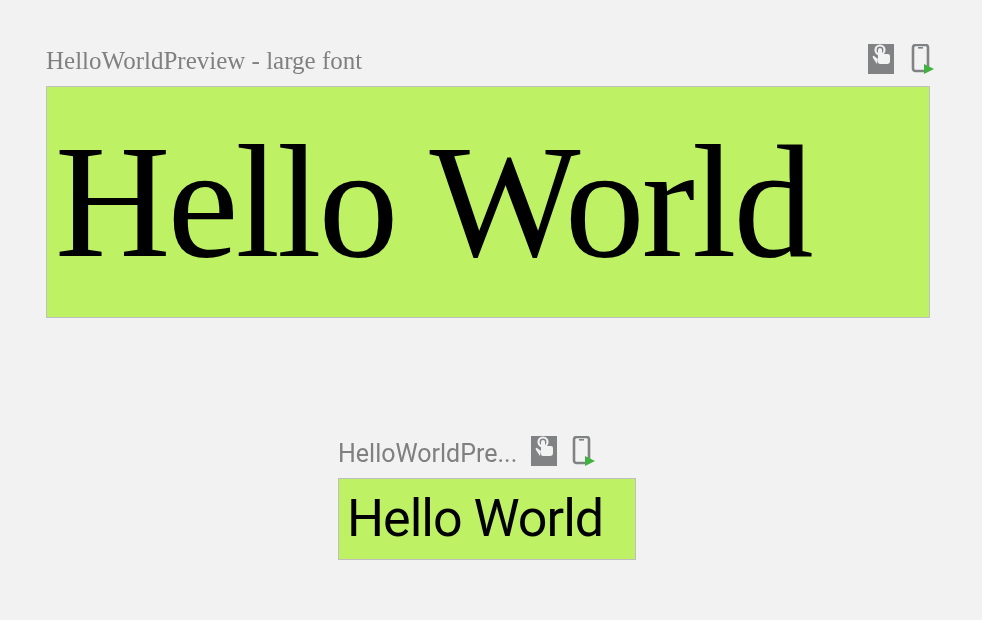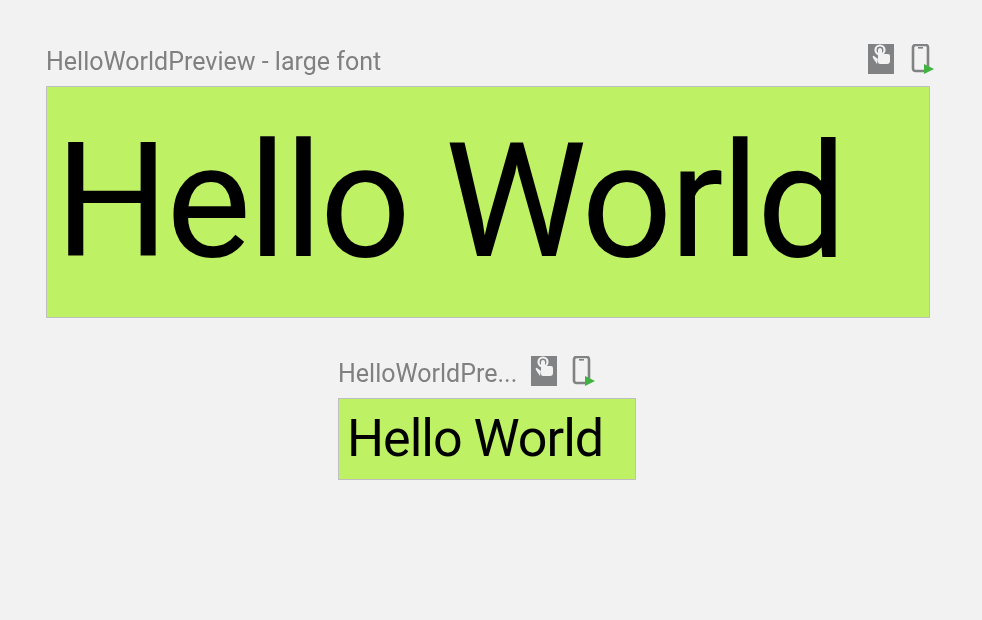--- a/index.html
+++ b/index.html
@@ -12,21 +12,22 @@
       height: 620px;
       background: #f2f2f2;
       font-family: -apple-system, BlinkMacSystemFont, "Segoe UI", Roboto, Helvetica, Arial, sans-serif;
       overflow: hidden;
     }
     .container {
       padding: 46px 46px 0 46px;
       height: 100%;
     }
     .preview-block {
-      margin-bottom: 40px;
+      margin-bottom: 120px;
+      font-family: Liberation Serif, serif;
     }
     .preview-header {
       display: flex;
       align-items: center;
       justify-content: space-between;
       margin-bottom: 10px;
     }
     .preview-title {
       color: #808080;
       font-size: 25px;

